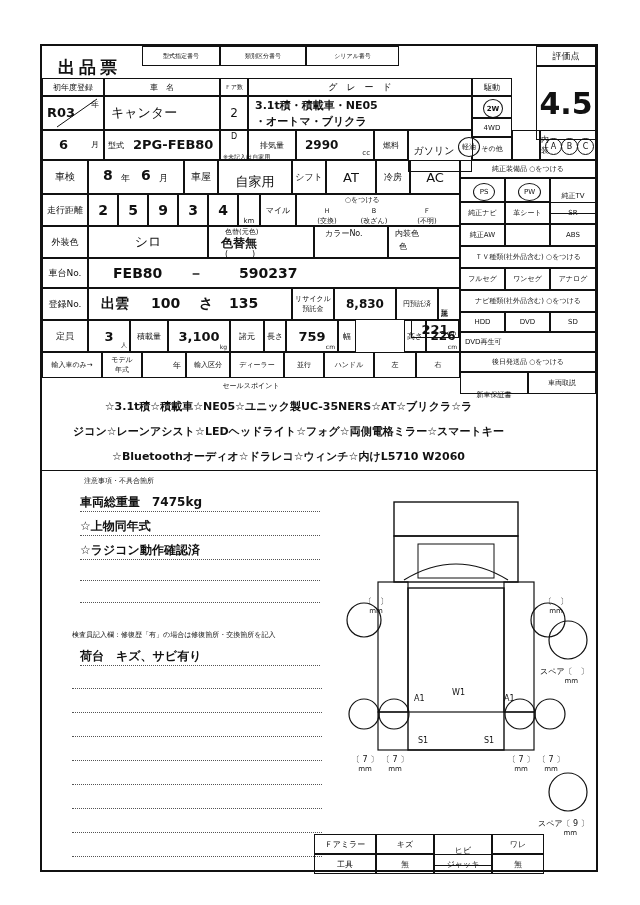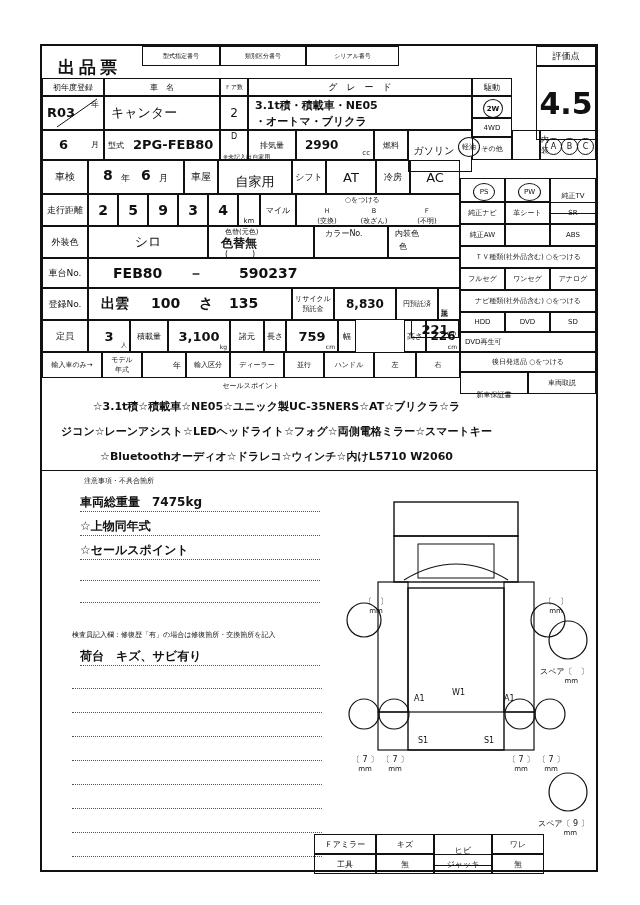--- a/index.html
+++ b/index.html
@@ -326,20 +326,23 @@
     <div class="cell bd" style="left:282px;top:306px;width:50px;height:26px;">
       <div class="ctr f7" style="height:100%;">ハンドル</div>
     </div>
     <div class="cell bd" style="left:332px;top:306px;width:42px;height:26px;">
       <div class="ctr f7" style="height:100%;">左</div>
     </div>
     <div class="cell bd" style="left:374px;top:306px;width:44px;height:26px;">
       <div class="ctr f7" style="height:100%;">右</div>
     </div>
 
+    <div class="cell bd" style="left:418px;top:114px;width:136px;height:18px;">
+      <div class="ctr f7" style="height:100%;">純正装備品 ○をつける</div>
+    </div>
 
     <div class="cell bd" style="left:418px;top:132px;width:45px;height:24px;">
       <div class="circ f7" style="position:absolute;left:12px;top:4px;width:20px;height:16px;">
           <span>PS</span>
         </div>
     </div>
     <div class="cell bd" style="left:463px;top:132px;width:45px;height:24px;">
       <div class="circ f7" style="position:absolute;left:12px;top:4px;width:21px;height:16px;">
           <span>PW</span>
         </div>
@@ -402,33 +405,33 @@
     <div class="cell bd" style="left:418px;top:326px;width:68px;height:22px;">
       <div class="ctr f7" style="height:100%;margin-top:12px;">新車保証書</div>
     </div>
     <div class="cell bd" style="left:486px;top:326px;width:68px;height:22px;">
       <div class="ctr f7" style="height:100%;">車両取説</div>
     </div>
 
     <div class="cell" style="left:0px;top:332px;width:418px;height:16px;">
       <div class="ctr f7" style="height:100%;">セールスポイント</div>
     </div>
-    <div class="cell" style="left:0px;top:348px;width:453px;height:76px;padding-left:16px;">
+    <div class="cell" style="left:12px;top:348px;width:453px;height:76px;padding-left:16px;">
       <div class="ctr f11 bold" style="height:24px;width:100%;">☆3.1t積☆積載車☆NE05☆ユニック製UC-35NERS☆AT☆ブリクラ☆ラ</div>
       <div class="ctr f11 bold" style="height:26px;width:100%;">ジコン☆レーンアシスト☆LEDヘッドライト☆フォグ☆両側電格ミラー☆スマートキー</div>
       <div class="ctr f11 bold" style="height:24px;width:100%;">☆Bluetoothオーディオ☆ドラレコ☆ウィンチ☆内けL5710 W2060</div>
     </div>
 
     <div class="cell" style="left:0px;top:424px;width:554px;height:0;border-top:1px solid #111;"></div>
 
     <div class="cell" style="left:0px;top:424px;width:290px;height:404px;">
       <div style="position:absolute;left:42px;top:6px;" class="f7">注意事項・不具合箇所</div>
       <div style="position:absolute;left:38px;top:24px;width:240px;" class="f12 bold dotline">車両総重量　7475kg</div>
       <div style="position:absolute;left:38px;top:48px;width:240px;" class="f12 bold dotline">☆上物同年式</div>
-      <div style="position:absolute;left:38px;top:72px;width:240px;" class="f12 bold dotline">☆セールスポイント</div>
+      <div style="position:absolute;left:38px;top:72px;width:240px;" class="f12 bold dotline">☆ラジコン動作確認済</div>
       <div style="position:absolute;left:38px;top:96px;width:240px;height:14px;" class="dotline"></div>
       <div style="position:absolute;left:38px;top:118px;width:240px;height:14px;" class="dotline"></div>
 
       <div style="position:absolute;left:30px;top:160px;" class="f7">検査員記入欄：修復歴「有」の場合は修復箇所・交換箇所を記入</div>
       <div style="position:absolute;left:38px;top:178px;width:240px;" class="f12 bold dotline">荷台　キズ、サビ有り</div>
       <div style="position:absolute;left:30px;top:204px;width:250px;height:14px;" class="dotline"></div>
       <div style="position:absolute;left:30px;top:228px;width:250px;height:14px;" class="dotline"></div>
       <div style="position:absolute;left:30px;top:252px;width:250px;height:14px;" class="dotline"></div>
       <div style="position:absolute;left:30px;top:276px;width:250px;height:14px;" class="dotline"></div>
       <div style="position:absolute;left:30px;top:300px;width:250px;height:14px;" class="dotline"></div>

